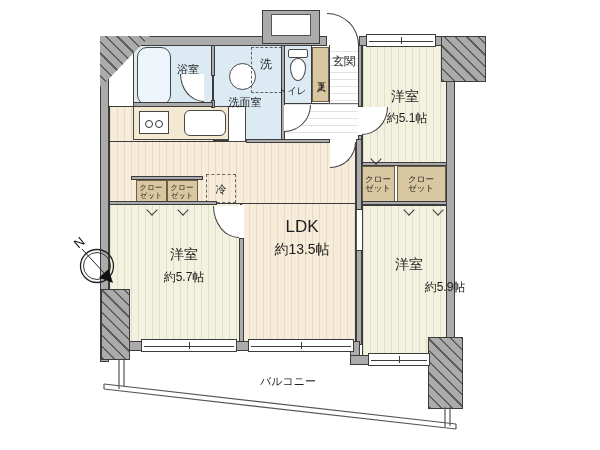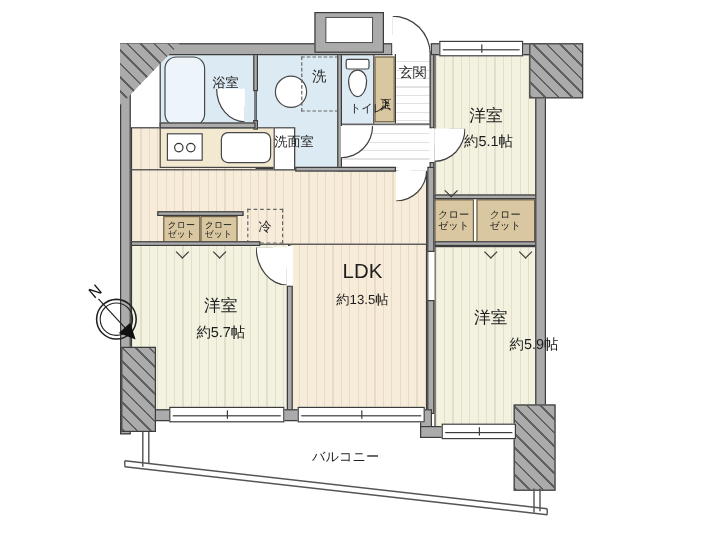--- a/index.html
+++ b/index.html
@@ -118,28 +118,28 @@
   <div class="abs gap" style="left:239px;top:205px;width:5px;height:33px;"></div>
   <div class="abs arc arc-bl" style="left:213px;top:206px;width:26px;height:32px;"></div>
 
   <div class="chev" style="left:372px;top:155px;"></div>
   <div class="chev" style="left:405px;top:206px;"></div>
   <div class="chev" style="left:434px;top:206px;"></div>
   <div class="chev" style="left:148px;top:206px;"></div>
   <div class="chev" style="left:179px;top:206px;"></div>
 
   <div class="lbl" style="left:188px;top:69px;font-size:11px;">浴室</div>
-  <div class="lbl" style="left:245px;top:118px;font-size:11px;">洗面室</div>
+  <div class="lbl" style="left:245px;top:102px;font-size:11px;">洗面室</div>
   <div class="lbl" style="left:266px;top:64px;font-size:12px;">洗</div>
-  <div class="lbl" style="left:306px;top:91px;font-size:9.5px;">トイレ</div>
+  <div class="lbl" style="left:292px;top:91px;font-size:9.5px;">トイレ</div>
   <div class="lbl" style="left:321px;top:75px;font-size:9px;writing-mode:vertical-rl;">下足入</div>
   <div class="lbl" style="left:344px;top:61px;font-size:11.5px;">玄関</div>
   <div class="lbl" style="left:221px;top:189px;font-size:11px;">冷</div>
   <div class="lbl" style="left:302px;top:227px;font-size:17px;">LDK</div>
-  <div class="lbl" style="left:302px;top:250px;font-size:11px;">約13.5帖</div>
+  <div class="lbl" style="left:302px;top:250px;font-size:14px;">約13.5帖</div>
   <div class="lbl" style="left:184px;top:255px;font-size:14px;">洋室</div>
   <div class="lbl" style="left:184px;top:277px;font-size:12px;">約5.7帖</div>
   <div class="lbl" style="left:405px;top:97px;font-size:14px;">洋室</div>
   <div class="lbl" style="left:407px;top:118px;font-size:12px;">約5.1帖</div>
   <div class="lbl" style="left:409px;top:265px;font-size:14px;">洋室</div>
   <div class="lbl" style="left:410px;top:287px;font-size:12px;margin-left:35px;">約5.9帖</div>
   <div class="lbl two" style="left:378px;top:184px;font-size:8.5px;">クロー
 ゼット</div>
   <div class="lbl two" style="left:421px;top:184px;font-size:8.5px;">クロー
 ゼット</div>

